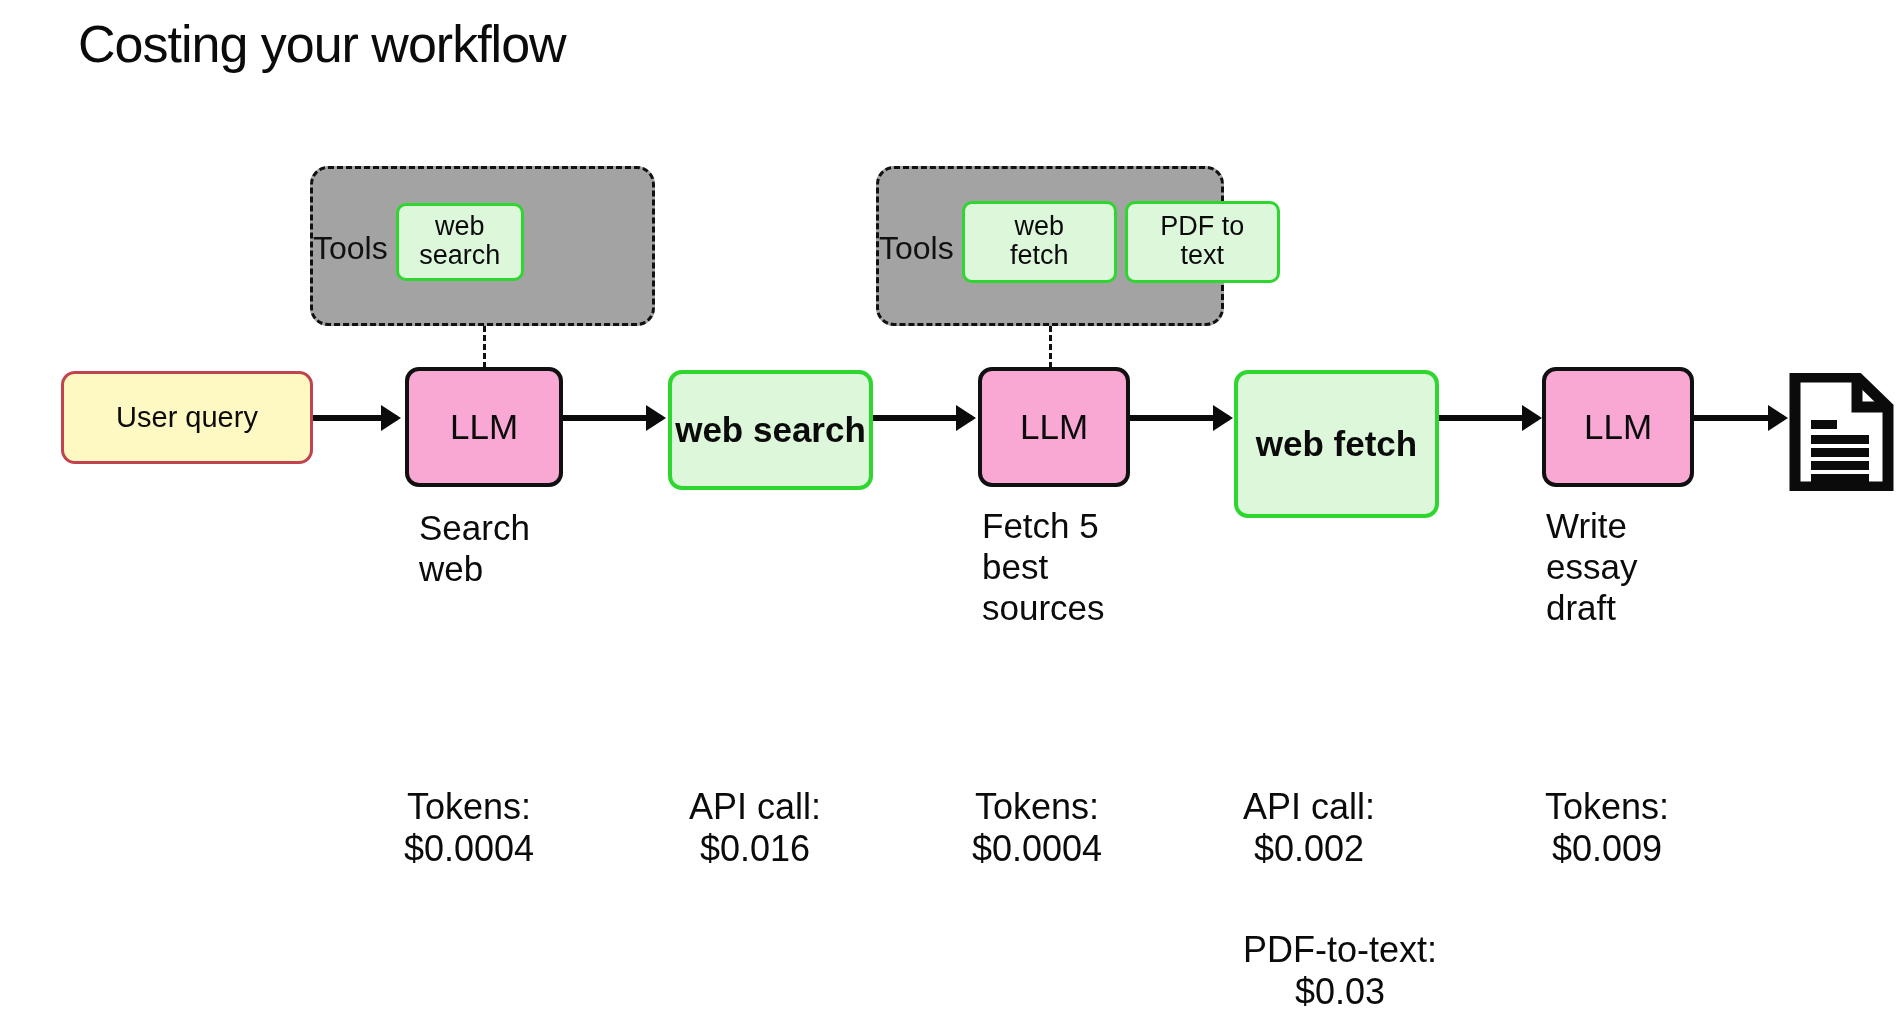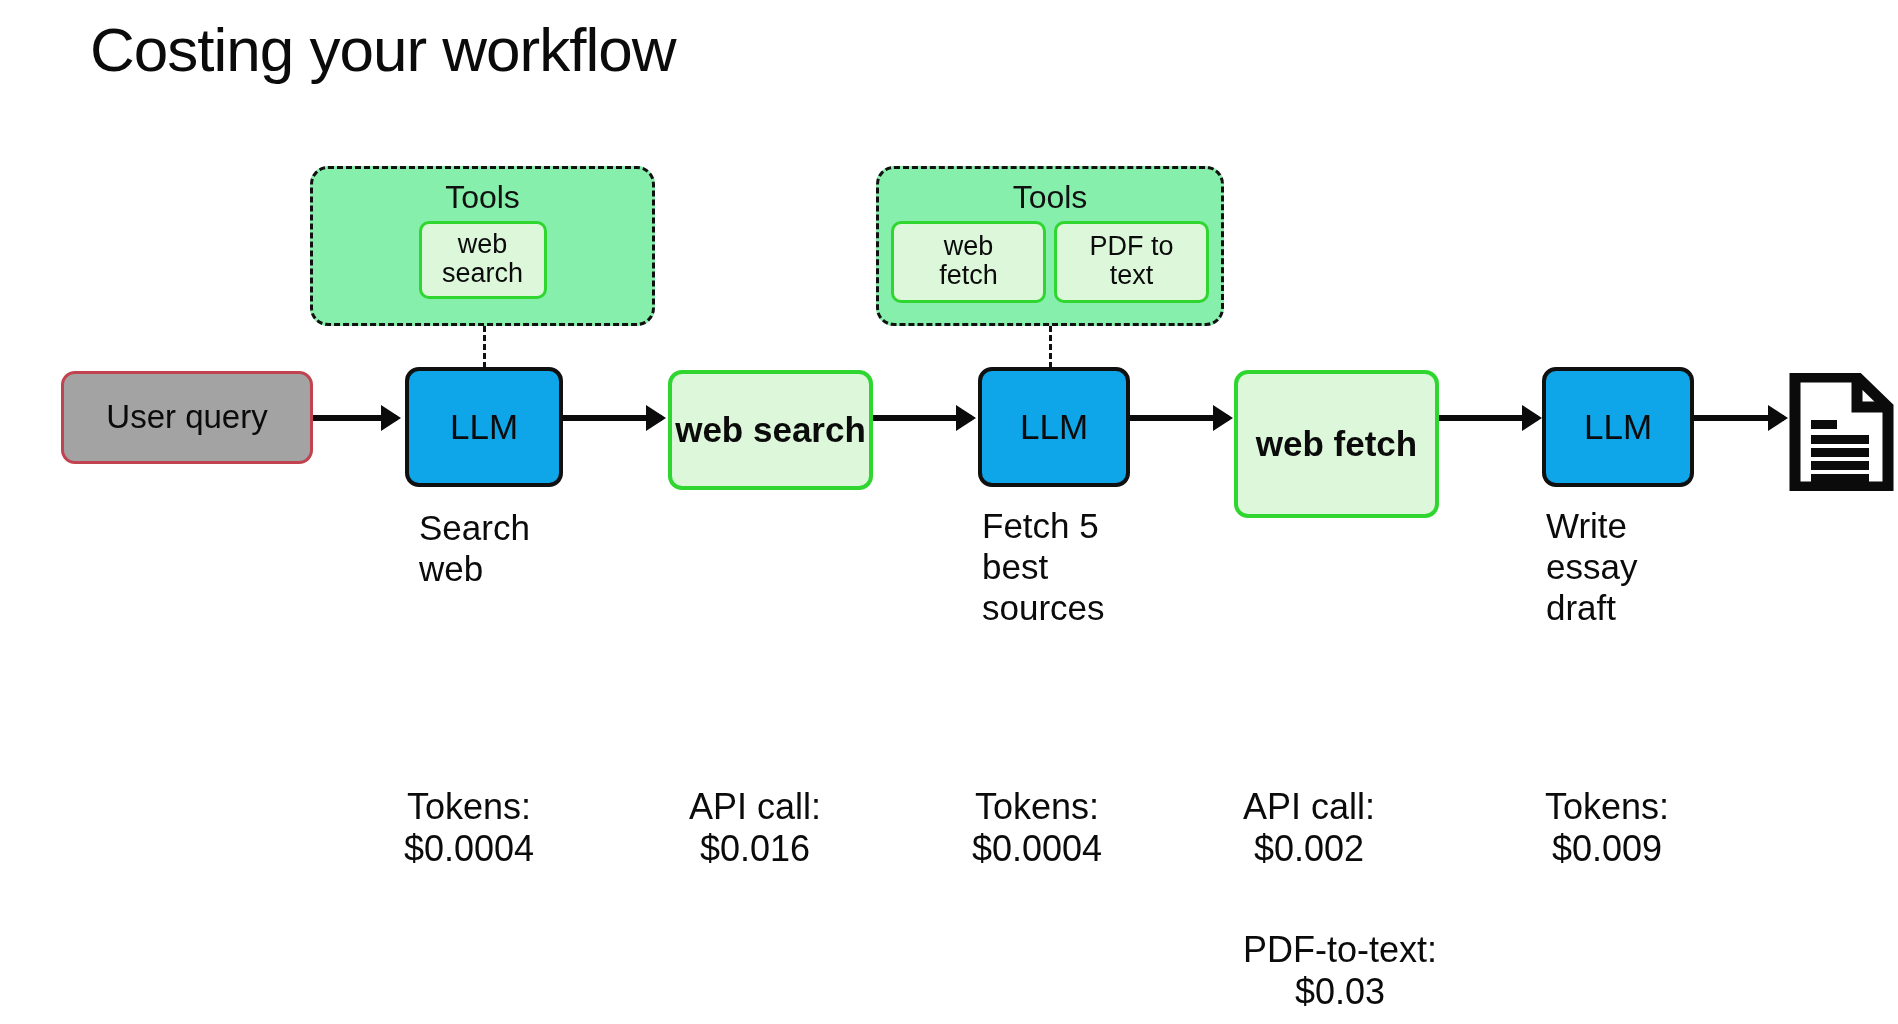--- a/index.html
+++ b/index.html
@@ -16,37 +16,37 @@
   #slide {
     position: relative;
     width: 1898px;
     height: 1024px;
     background: #ffffff;
   }
 
   
   .slide-title {
     position: absolute;
-    left: 90px;
+    left: 78px;
     top: 14px;
-    font-size: 62px;
+    font-size: 52px;
     font-weight: 400;
     letter-spacing: -1px;
     color: #0b0b0b;
     white-space: nowrap;
   }
 
   
   .tools-group {
     position: absolute;
     border: 3px dashed #111111;
     border-radius: 18px;
-    background: #86efac;
-    display: flex;
-    flex-direction: column;
+    background: #a3a3a3;
+    display: flex;
+    flex-direction: row;
     align-items: center;
   }
   .tools-label {
     font-size: 32px;
     color: #111111;
     line-height: 1;
     margin-top: 12px;
     margin-bottom: 8px;
   }
   .tools-row {
@@ -84,26 +84,26 @@
     align-items: center;
     justify-content: center;
     text-align: center;
     border-radius: 14px;
     color: #0b0b0b;
     line-height: 1.1;
   }
   .node .node-text { display: block; width: 100%; }
 
   .node-user {
-    background: #a3a3a3;
+    background: #fef9c3;
     border: 3px solid #c1434f;
-    font-size: 33px;
+    font-size: 29px;
   }
   .node-llm {
-    background: #0ea5e9;
+    background: #f9a8d4;
     border: 4px solid #101010;
     font-size: 35px;
   }
   .node-tooluse {
     background: #dcf7da;
     border: 4px solid #2fd62f;
     font-size: 35px;
     font-weight: 700;
   }
 

